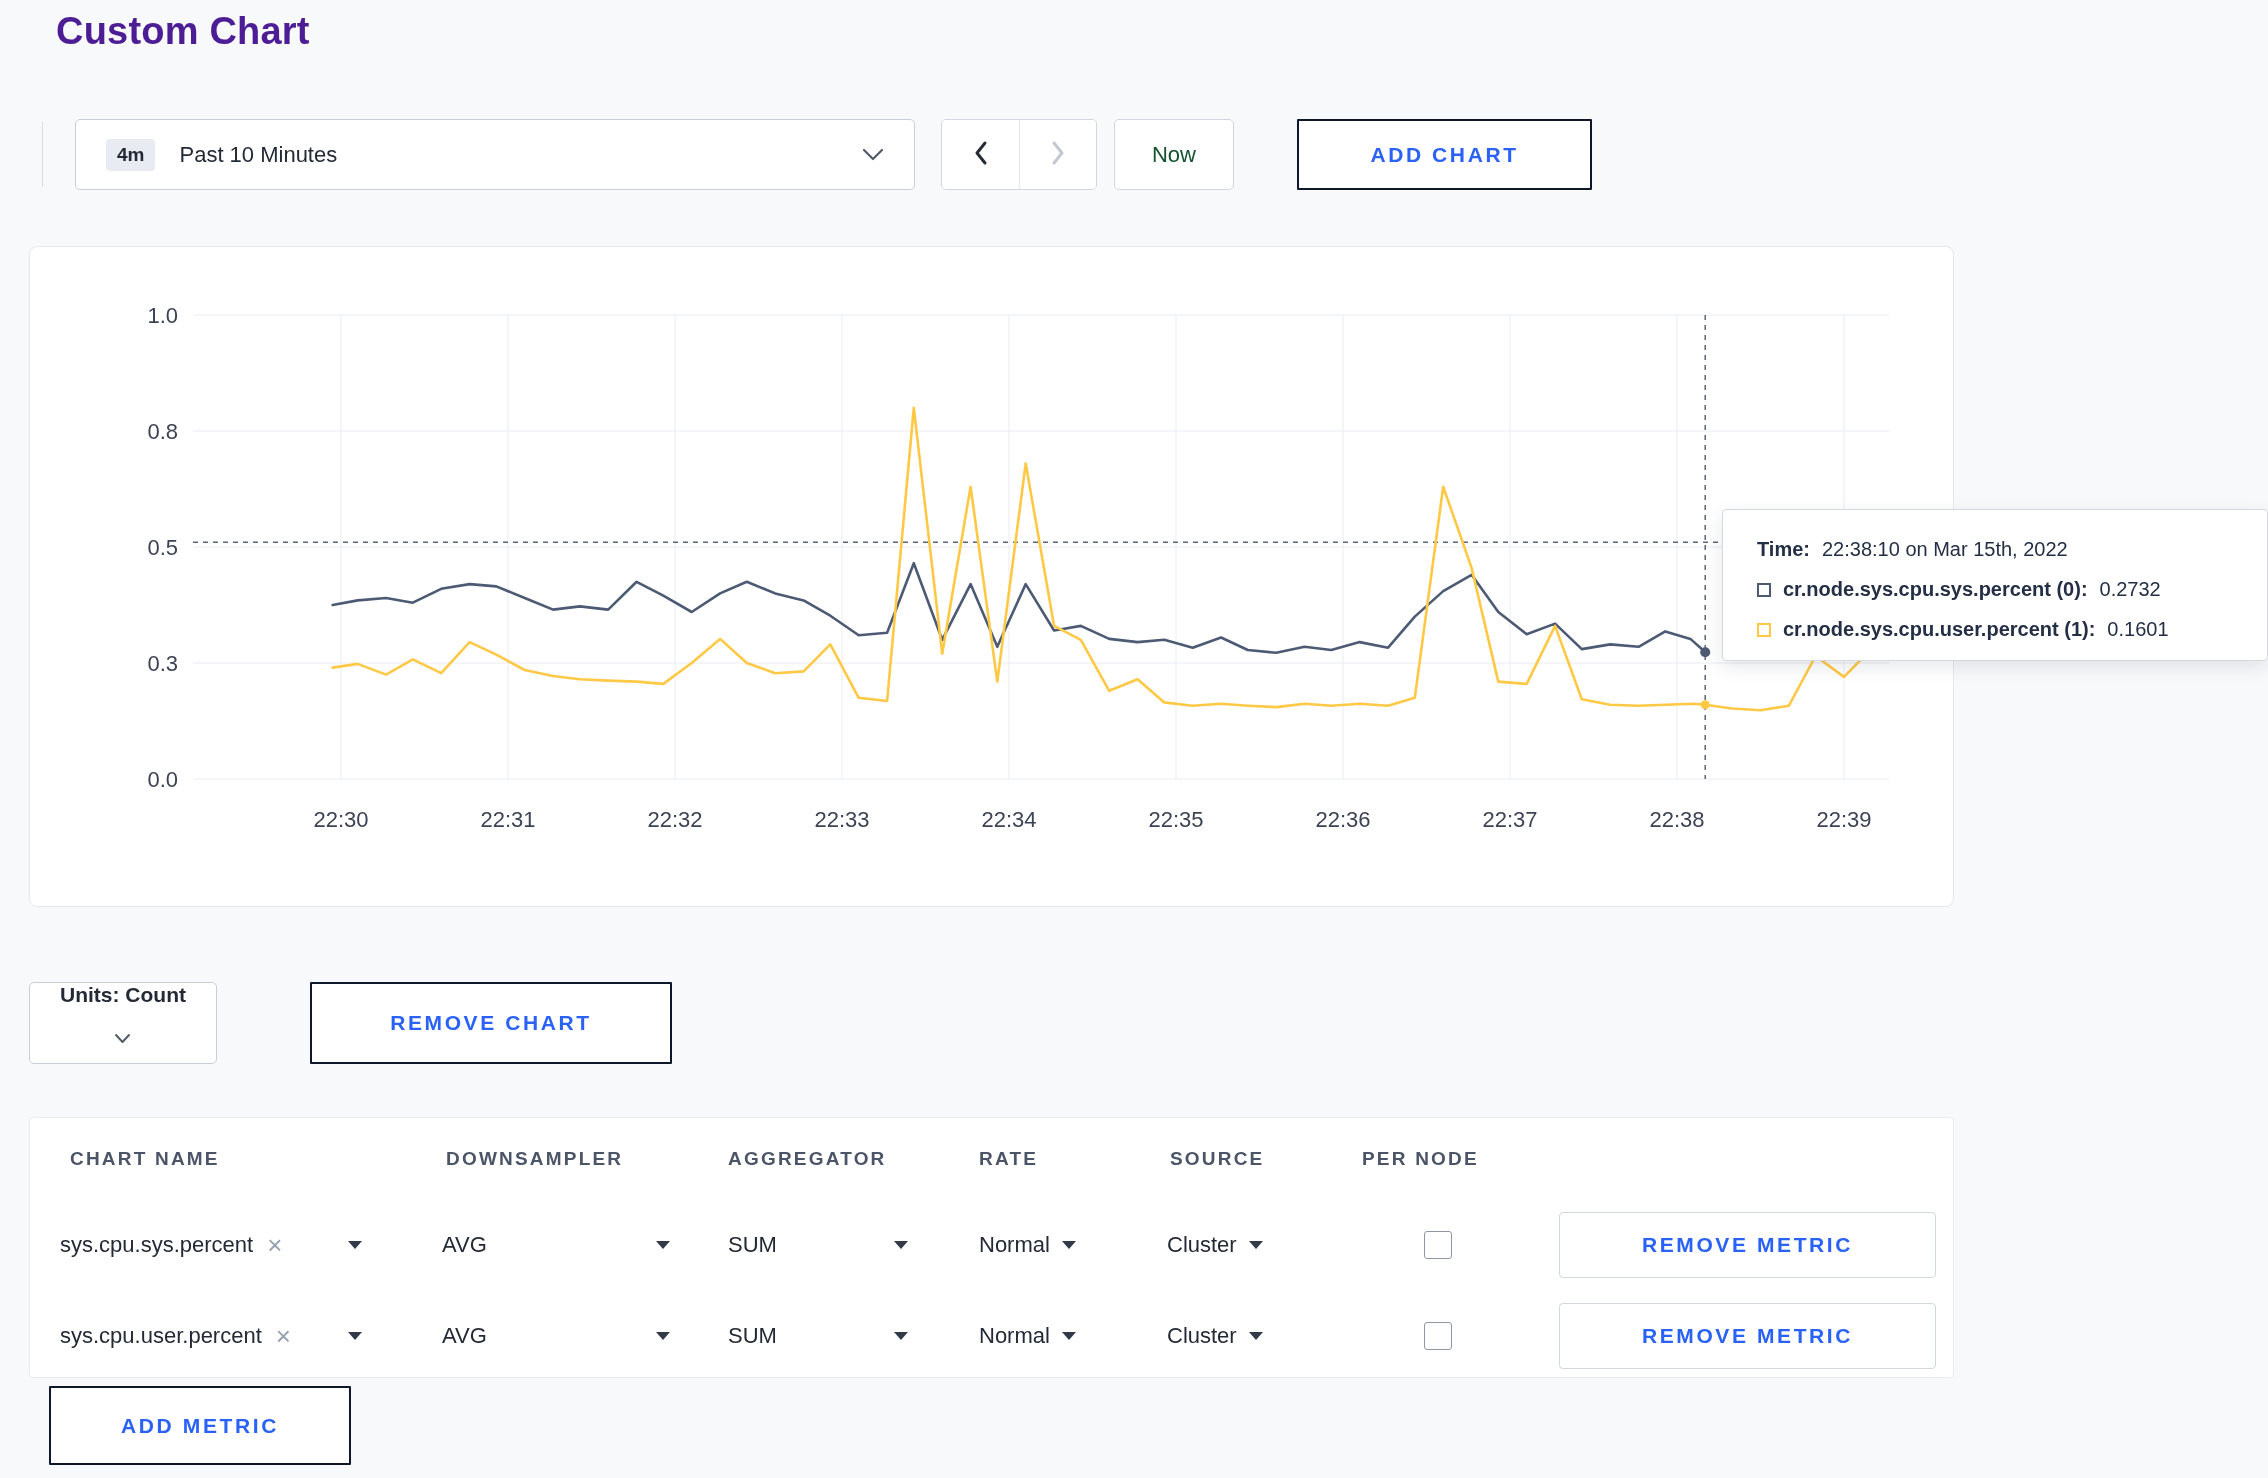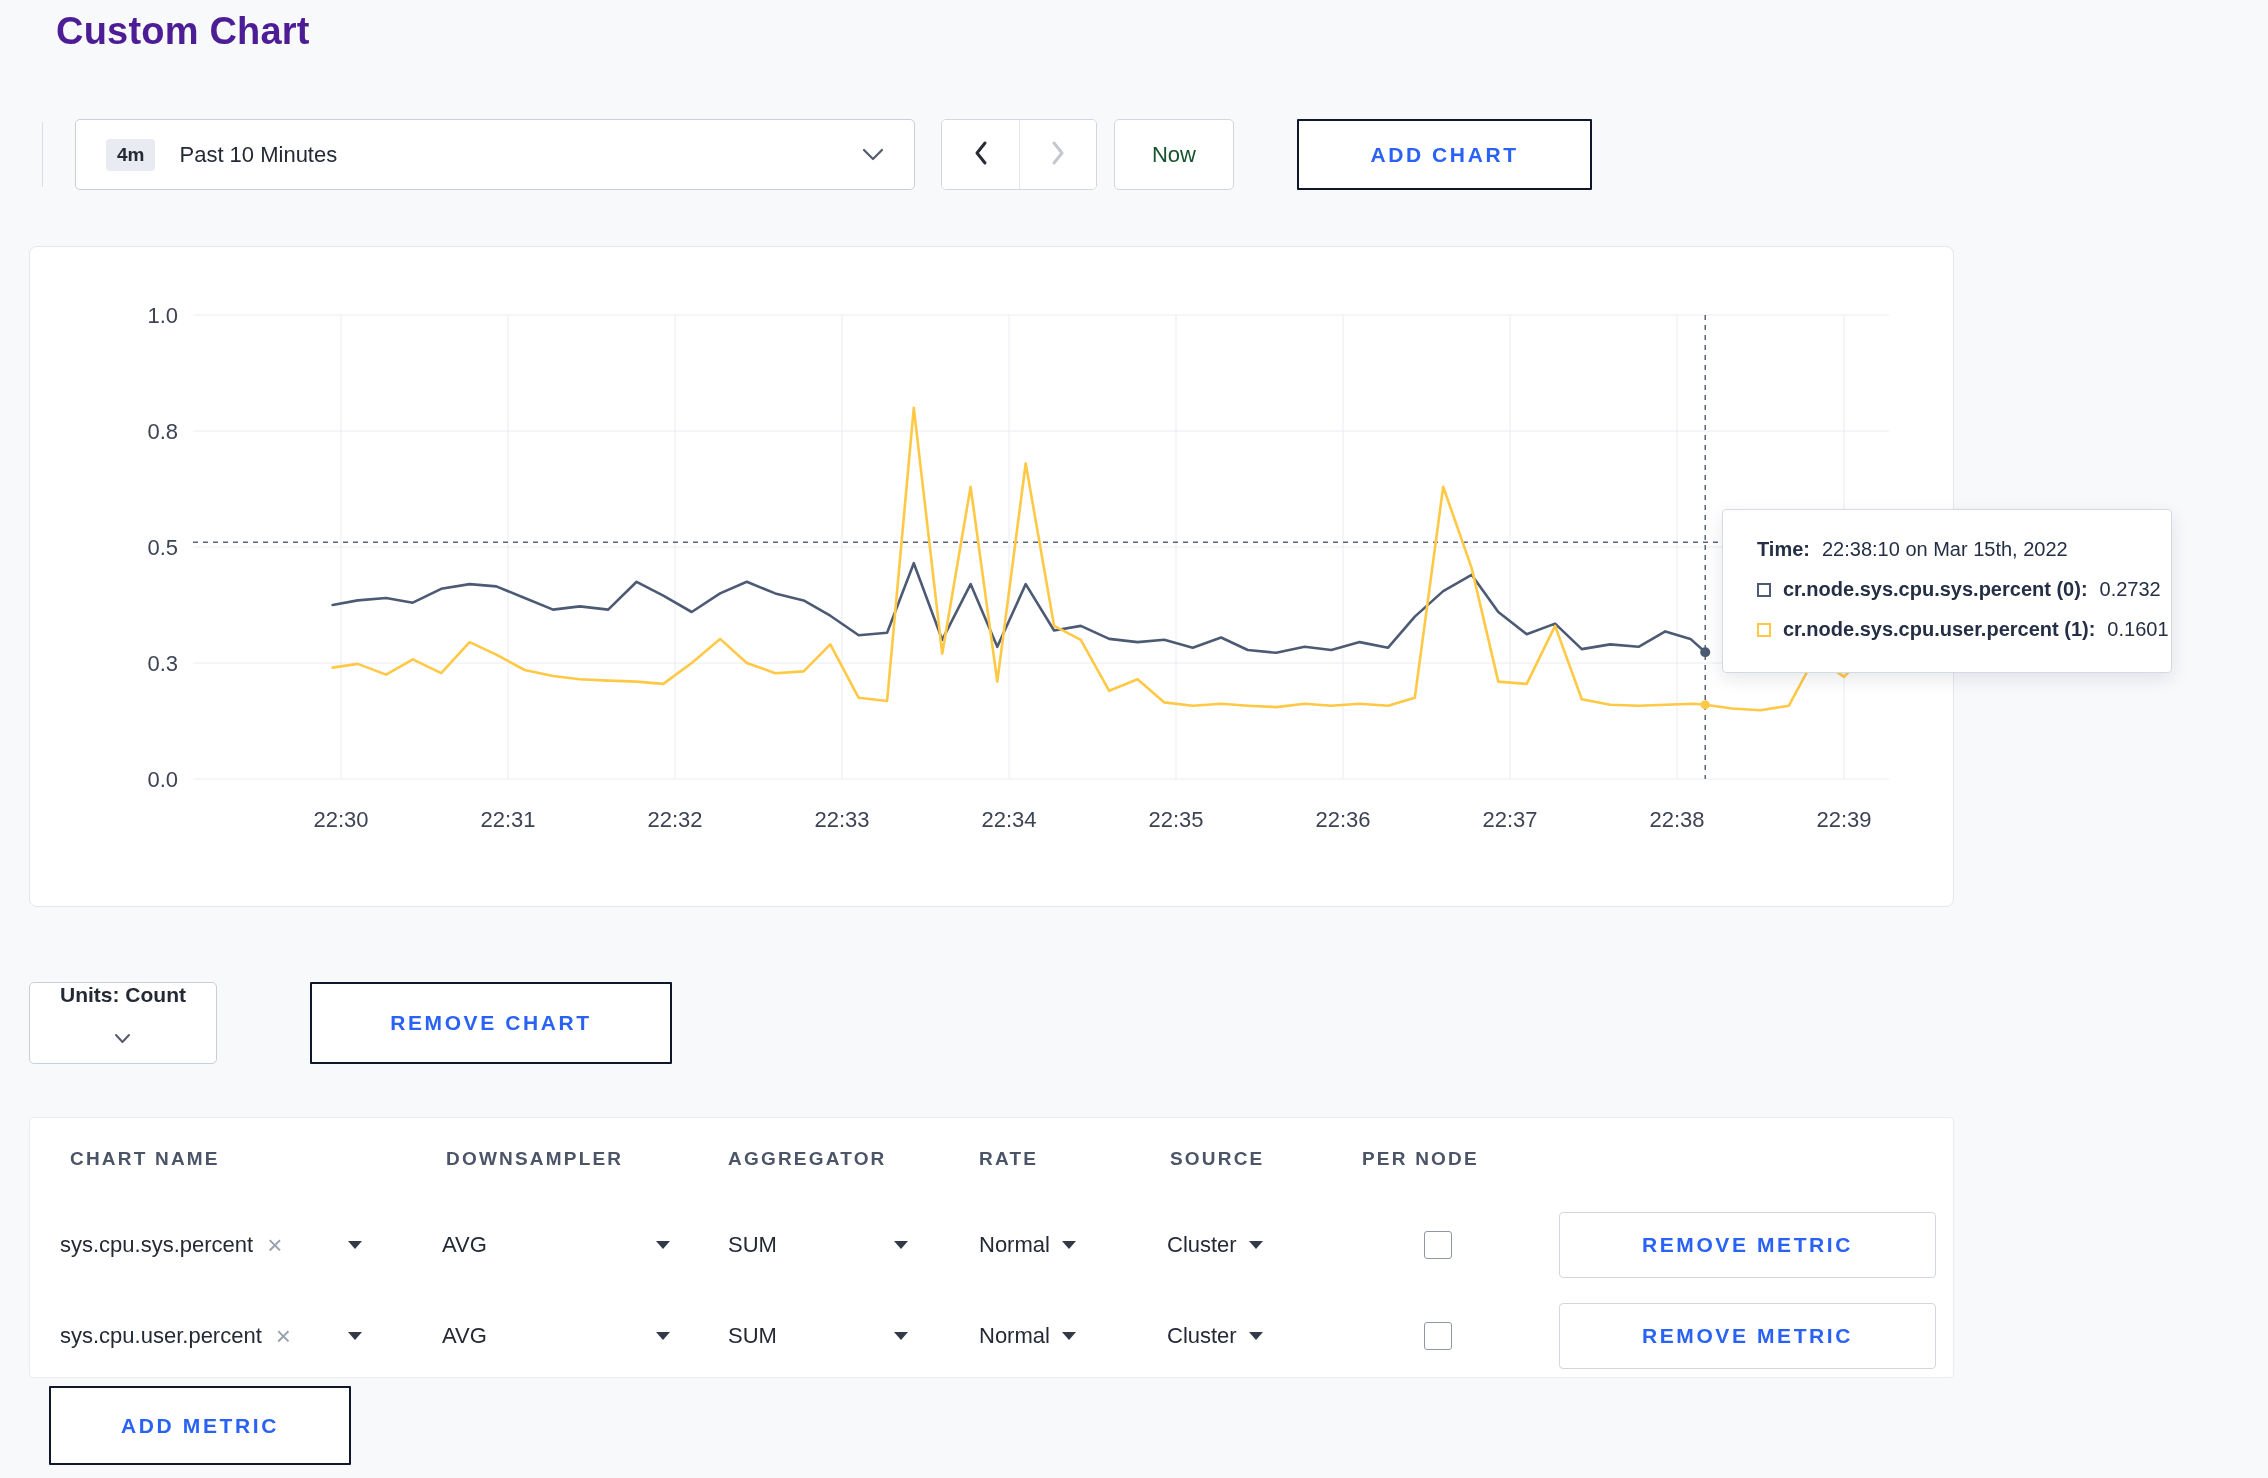--- a/index.html
+++ b/index.html
@@ -22,21 +22,21 @@
 
   .now-btn{position:absolute;left:1114px;top:0;width:120px;height:71px;background:#fff;border:1px solid var(--border);border-radius:5px;font-size:22px;color:#14532d;font-family:inherit;cursor:pointer;}
 
   .blue-outline-btn{background:#fff;border:2px solid #0f172a;border-radius:1px;font-size:21px;font-weight:700;letter-spacing:2.6px;color:var(--accent);font-family:inherit;cursor:pointer;}
   .add-chart-btn{position:absolute;left:1297px;top:0;width:295px;height:71px;}
 
   .chart-card{position:absolute;left:29px;top:246px;width:1925px;height:661px;background:#fff;border:1px solid #e4e7ed;border-radius:8px;}
   #chart-svg{position:absolute;left:0;top:0;}
   #chart-svg text{fill:#3c4354;font-size:22px;font-family:"Liberation Sans",sans-serif;}
 
-  .tooltip{position:absolute;left:1692px;top:262px;width:450px;background:#fff;border:1px solid #d5dae2;border-radius:4px;box-shadow:0 6px 18px rgba(20,30,50,.10);padding:28px 34px 14px 34px;z-index:5;}
+  .tooltip{position:absolute;left:1692px;top:262px;width:546px;background:#fff;border:1px solid #d5dae2;border-radius:4px;box-shadow:0 6px 18px rgba(20,30,50,.10);padding:28px 34px 2px 34px;z-index:5;}
   .tt-row{display:flex;align-items:center;font-size:20px;color:#242f45;margin-bottom:17px;white-space:nowrap;}
   .tt-bold{font-weight:700;margin-right:12px;}
   .swatch{width:14px;height:14px;border:2.5px solid #000;background:#fff;margin-right:12px;flex:none;}
 
   .units-btn{position:absolute;left:29px;top:982px;height:82px;display:flex;align-items:center;gap:18px;padding:0 30px;background:#fff;border:1px solid #c9cfd9;border-radius:5px;font-size:21px;font-weight:700;color:var(--ink);font-family:inherit;cursor:pointer;flex-direction:column;}
   .remove-chart-btn{position:absolute;left:310px;top:982px;width:362px;height:82px;}
 
   .table-card{position:absolute;left:29px;top:1117px;width:1925px;height:261px;background:#fff;border:1px solid #e9ecf1;border-radius:4px;}
   .th{position:absolute;top:30px;font-size:19px;font-weight:600;letter-spacing:2.2px;color:#4c5568;}
   .th-name{left:40px;} .th-down{left:416px;} .th-agg{left:698px;} .th-rate{left:949px;} .th-src{left:1140px;} .th-node{left:1332px;}

